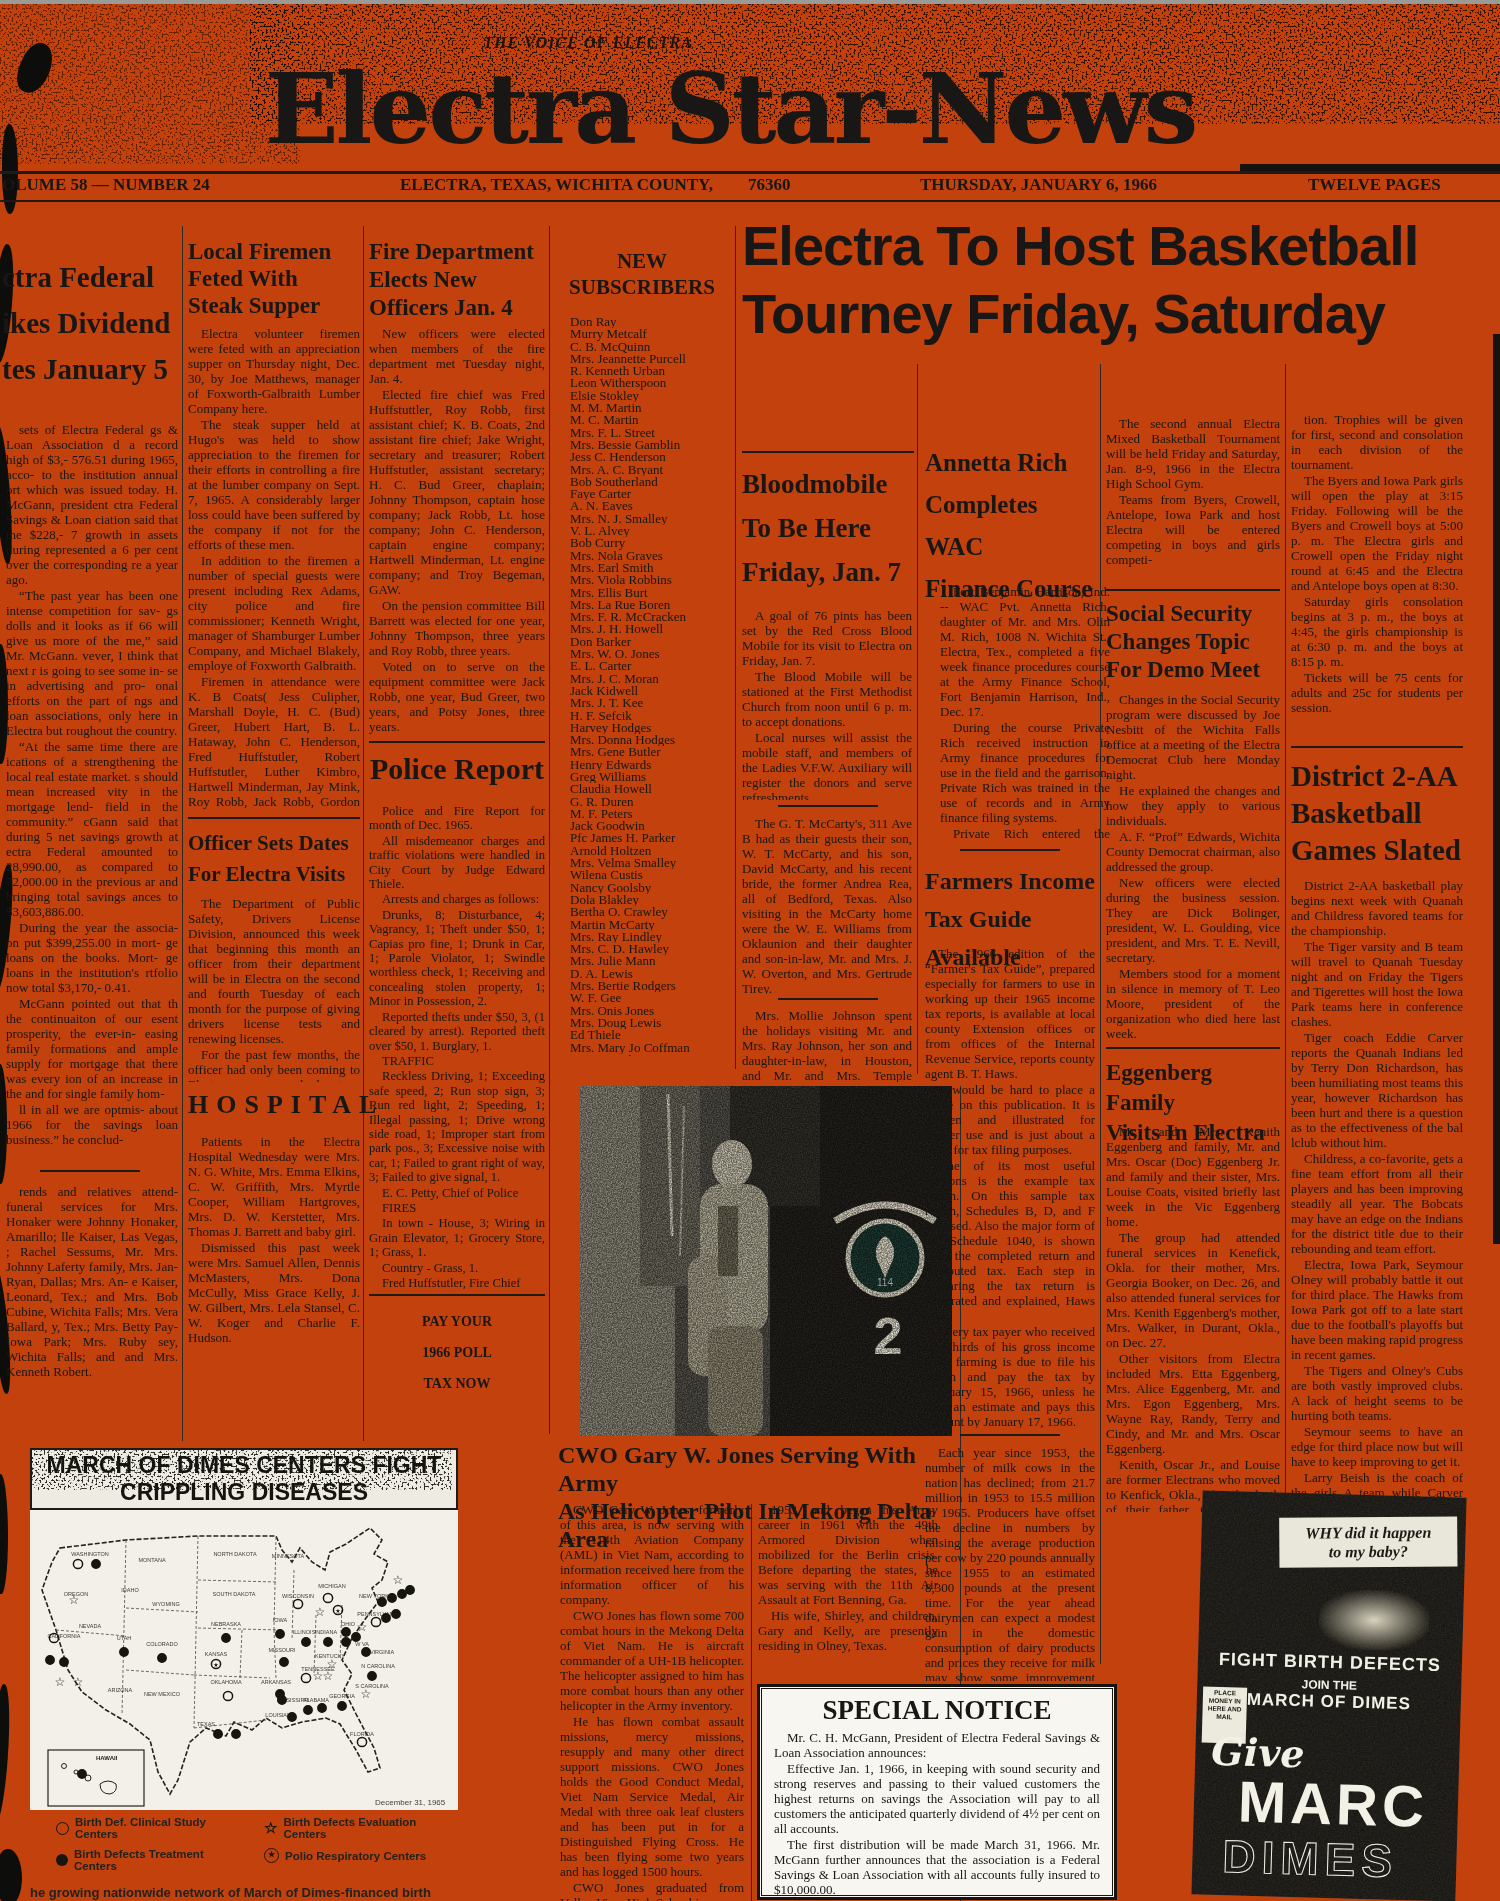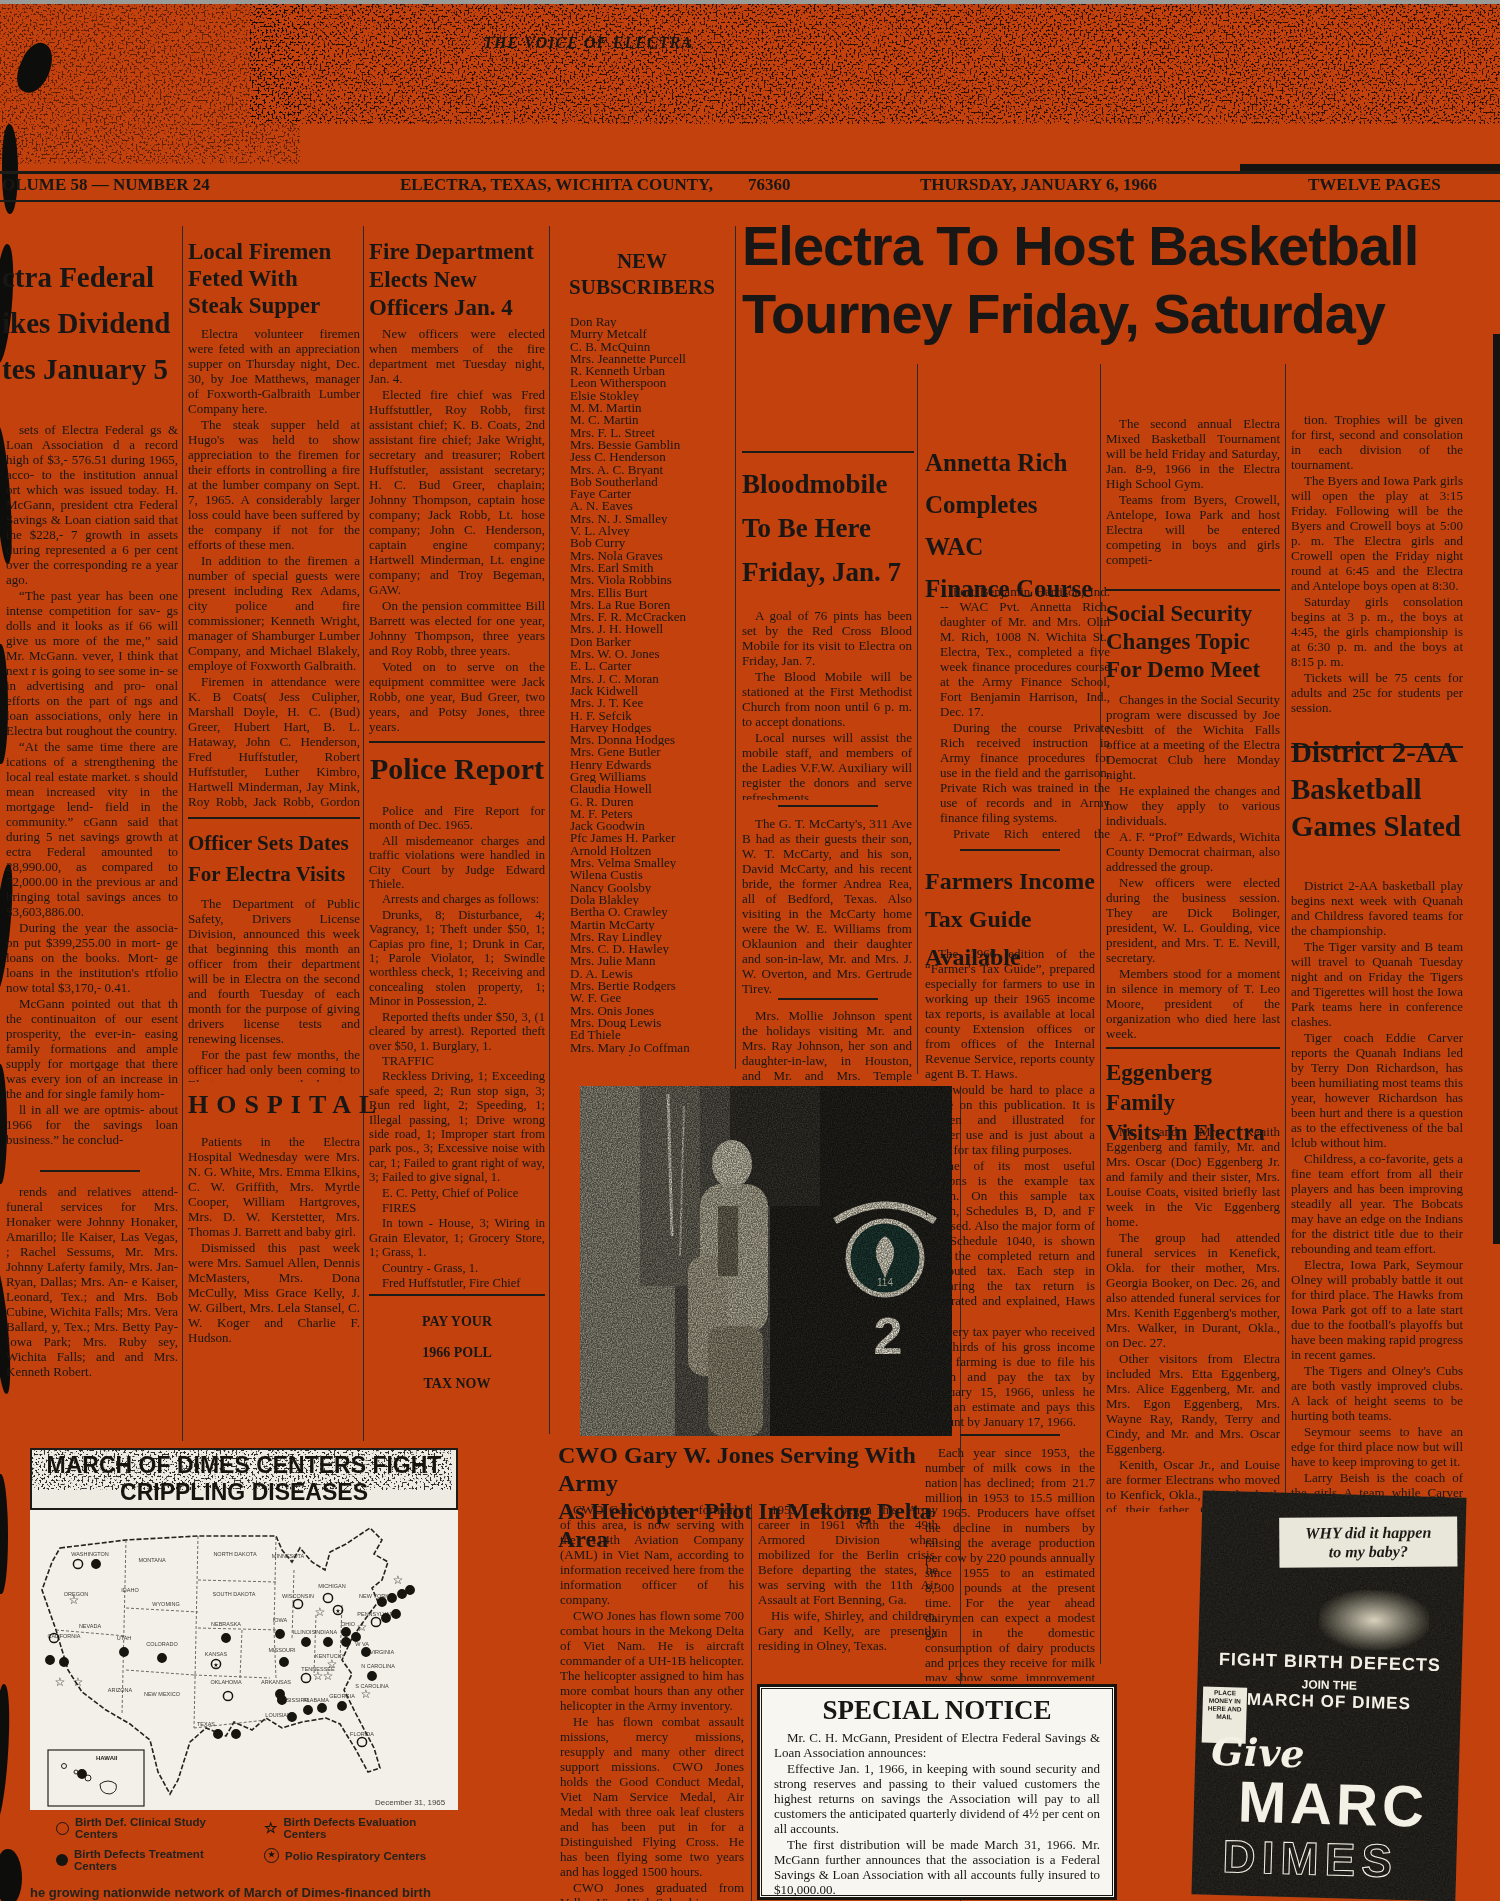--- a/index.html
+++ b/index.html
@@ -58,20 +58,21 @@
   <div class="blot" style="left:-5px;top:860px;width:15px;height:130px;transform:rotate(6deg)"></div>
   <div class="blot" style="left:-6px;top:1060px;width:13px;height:120px"></div>
   <div class="blot" style="left:-6px;top:1260px;width:14px;height:130px;transform:rotate(-5deg)"></div>
   <div class="blot" style="left:-6px;top:1470px;width:14px;height:120px"></div>
   <div class="blot" style="left:-8px;top:1680px;width:16px;height:140px;transform:rotate(4deg)"></div>
   <div class="blot" style="left:-4px;top:1845px;width:26px;height:56px"></div>
   <div class="abs" style="left:1493px;top:330px;width:7px;height:910px;background:#14130f"></div>
   <div class="abs" style="left:1240px;top:160px;width:260px;height:8px;background:#14130f"></div>
 
   <div class="abs center" style="left:418px;top:30px;width:340px;font-size:16px;font-weight:bold;font-style:italic;letter-spacing:1px">THE VOICE OF ELECTRA</div>
+  <div class="abs center serifhead" style="left:150px;top:48px;width:1160px;font-size:97px;font-weight:bold;font-family:'DejaVu Serif',serif;letter-spacing:-3px">Electra Star-News</div>
   <div class="rule" style="left:0;top:167px;width:1500px;height:3px"></div>
   <div class="abs" style="left:2px;top:171px;font-size:17px;font-weight:bold">OLUME 58 — NUMBER 24</div>
   <div class="abs" style="left:400px;top:171px;font-size:17px;font-weight:bold">ELECTRA, TEXAS, WICHITA COUNTY,</div>
   <div class="abs" style="left:748px;top:171px;font-size:17px;font-weight:bold">76360</div>
   <div class="abs" style="left:920px;top:171px;font-size:17px;font-weight:bold">THURSDAY, JANUARY 6, 1966</div>
   <div class="abs" style="left:1308px;top:171px;font-size:17px;font-weight:bold">TWELVE PAGES</div>
   <div class="rule" style="left:0;top:196px;width:1500px;height:2px"></div>
 
   <div class="vrule" style="left:182px;top:222px;height:1215px"></div>
   <div class="vrule" style="left:363px;top:222px;height:1215px"></div>
@@ -324,21 +325,21 @@
       <p>Kenith, Oscar Jr., and Louise are former Electrans who moved to Kenfick, Okla., after the death of their father, Oscar (Dutch) Eggenberg in 1933.</p>
     </div>
 
   <div class="abs body-text" style="left:1291px;top:408px;width:172px;height:330px">
       <p>tion. Trophies will be given for first, second and consolation in each division of the tournament.</p>
       <p>The Byers and Iowa Park girls will open the play at 3:15 Friday. Following will be the Byers and Crowell boys at 5:00 p. m.  The Electra girls and Crowell open the Friday night round at 6:45 and the Electra and Antelope boys open at 8:30.</p>
       <p>Saturday girls consolation begins at 3 p. m., the boys at 4:45, the girls championship is at 6:30 p. m. and the boys at 8:15 p. m.</p>
       <p>Tickets will be 75 cents for adults and 25c for students per session.</p>
     </div>
   <div class="rule" style="left:1291px;top:742px;width:172px;height:2px"></div>
-  <div class="abs headline serifhead" style="left: 1291px; top: 730px; width: 172px; font-size: 29px; line-height: 37px; white-space: pre-line;">District 2-AA
+  <div class="abs headline serifhead" style="left: 1291px; top: 754px; width: 172px; font-size: 29px; line-height: 37px; white-space: pre-line;">District 2-AA
 Basketball
 Games Slated</div>
   <div class="abs body-text" style="left:1291px;top:874px;width:172px;height:620px">
       <p>District 2-AA basketball play begins next week with Quanah and Childress favored teams for the championship.</p>
       <p>The Tiger varsity and B team will travel to Quanah Tuesday night and on Friday the Tigers and Tigerettes will host the Iowa Park teams here in conference clashes.</p>
       <p>Tiger coach Eddie Carver reports the Quanah Indians led by Terry Don Richardson, has been humiliating most teams this year, however Richardson has been hurt and there is a question as to the effectiveness of the bal lclub without him.</p>
       <p>Childress, a co-favorite, gets a fine team effort from all their players and has been improving steadily all year. The Bobcats may have an edge on the Indians for the district title due to their rebounding and team effort.</p>
       <p>Electra, Iowa Park, Seymour Olney will probably battle it out for third place. The Hawks from Iowa Park got off to a late start due to the football's playoffs but have been making rapid progress in recent games.</p>
       <p>The Tigers and Olney's Cubs are both vastly improved clubs. A lack of height seems to be hurting both teams.</p>
       <p>Seymour seems to have an edge for third place now but will have to keep improving to get it.</p>

